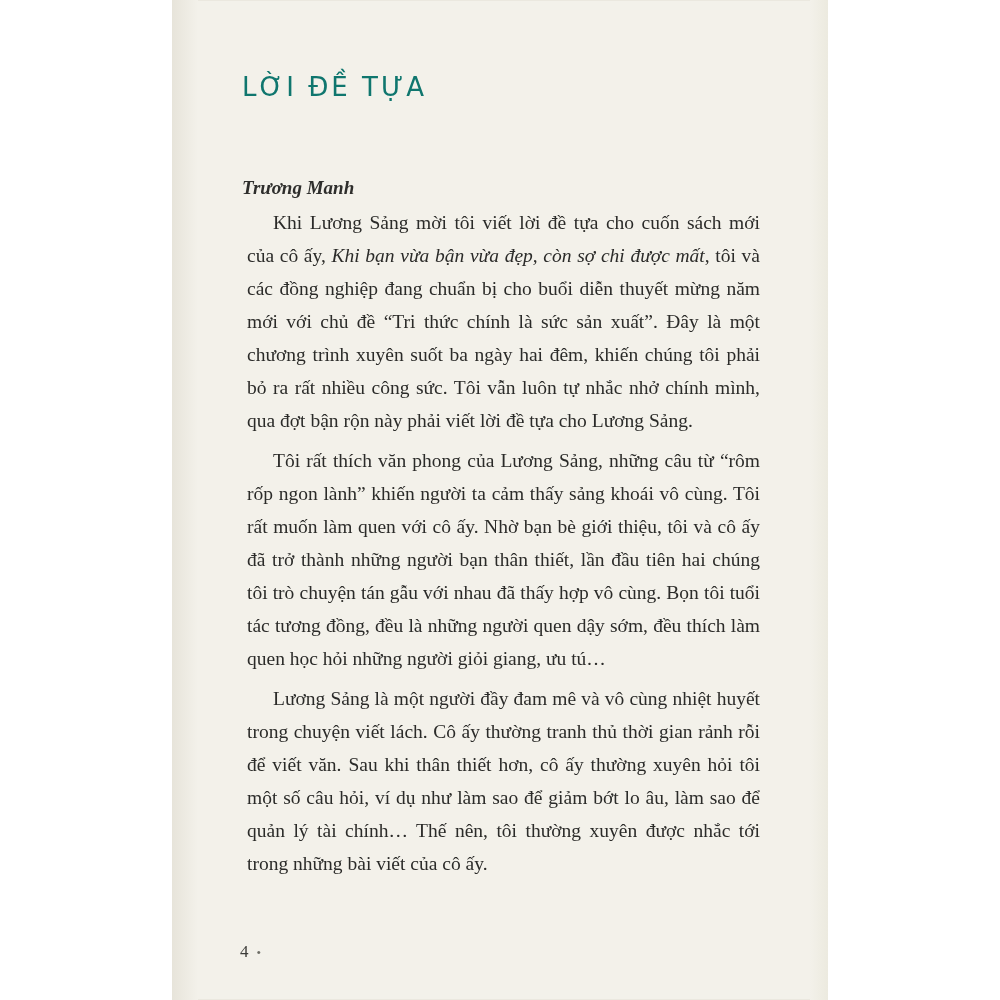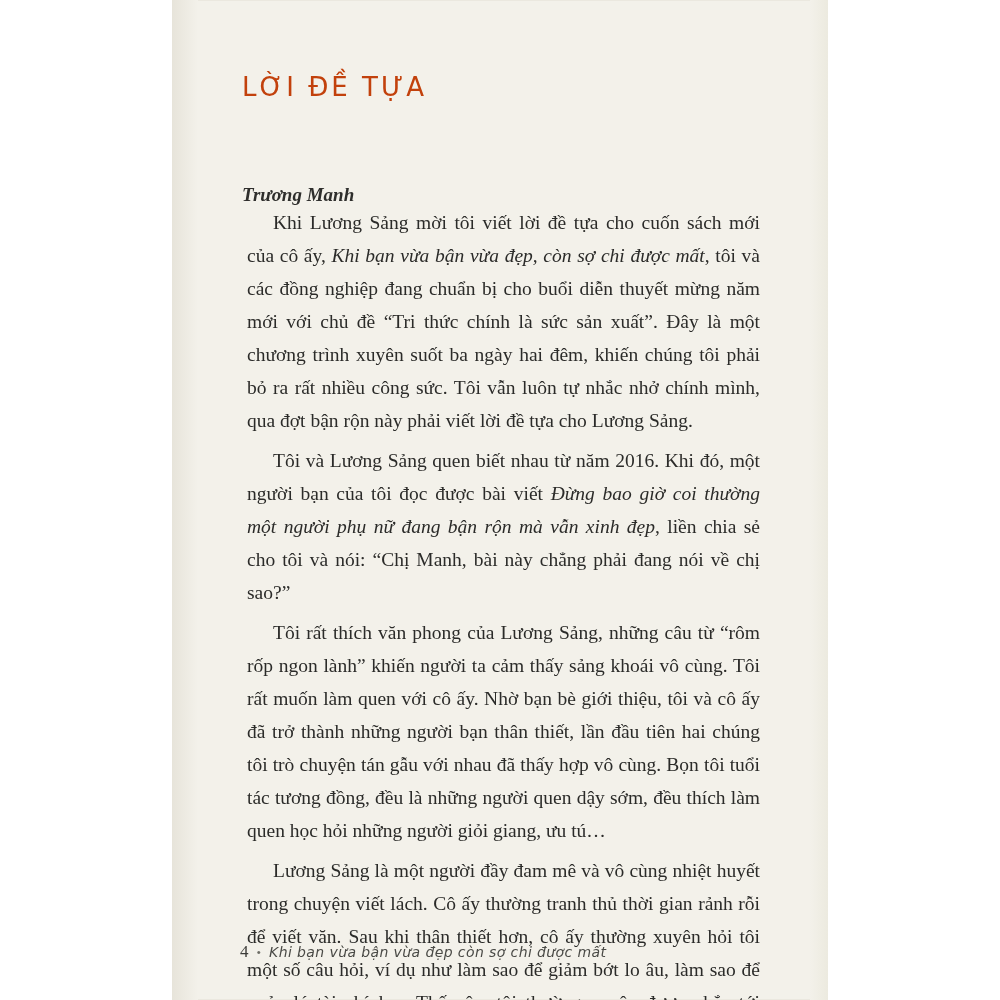--- a/index.html
+++ b/index.html
@@ -53,27 +53,27 @@
     height: 1000px;
   }
 
   .chapter-title {
     position: absolute;
     top: 72px;
     left: 2px;
     font-family: "DejaVu Sans", sans-serif;
     font-size: 26px;
     letter-spacing: 3px;
-    color: #c2410c;
+    color: #0f766e;
     font-weight: 400;
   }
 
   .byline {
     position: absolute;
-    top: 184px;
+    top: 177px;
     left: 2px;
     font-family: "Liberation Serif", serif;
     font-style: italic;
     font-weight: bold;
     font-size: 19px;
     color: #2e2e2c;
   }
 
   .body-text {
     position: absolute;
@@ -131,26 +131,24 @@
 <div class="page">
   <div class="sheet">
     <div class="content">
 
       <div class="chapter-title">LỜI ĐỀ TỰA</div>
 
       <div class="byline">Trương Manh</div>
 
       <div class="body-text">
         <p>Khi Lương Sảng mời tôi viết lời đề tựa cho cuốn sách mới của cô ấy, <i>Khi bạn vừa bận vừa đẹp, còn sợ chi được mất</i>, tôi và các đồng nghiệp đang chuẩn bị cho buổi diễn thuyết mừng năm mới với chủ đề “Tri thức chính là sức sản xuất”. Đây là một chương trình xuyên suốt ba ngày hai đêm, khiến chúng tôi phải bỏ ra rất nhiều công sức. Tôi vẫn luôn tự nhắc nhở chính mình, qua đợt bận rộn này phải viết lời đề tựa cho Lương Sảng.</p>
-        <p>Tôi và Lương Sảng quen biết nhau từ năm 2016. Khi đó, một người bạn của tôi đọc được bài viết <i>Đừng bao giờ coi thường một người phụ nữ đang bận rộn mà vẫn xinh đẹp</i>, liền chia sẻ cho tôi và nói: “Chị Manh, bài này chẳng phải đang nói về chị sao?”</p>
         <p>Tôi rất thích văn phong của Lương Sảng, những câu từ “rôm rốp ngon lành” khiến người ta cảm thấy sảng khoái vô cùng. Tôi rất muốn làm quen với cô ấy. Nhờ bạn bè giới thiệu, tôi và cô ấy đã trở thành những người bạn thân thiết, lần đầu tiên hai chúng tôi trò chuyện tán gẫu với nhau đã thấy hợp vô cùng. Bọn tôi tuổi tác tương đồng, đều là những người quen dậy sớm, đều thích làm quen học hỏi những người giỏi giang, ưu tú…</p>
         <p>Lương Sảng là một người đầy đam mê và vô cùng nhiệt huyết trong chuyện viết lách. Cô ấy thường tranh thủ thời gian rảnh rỗi để viết văn. Sau khi thân thiết hơn, cô ấy thường xuyên hỏi tôi một số câu hỏi, ví dụ như làm sao để giảm bớt lo âu, làm sao để quản lý tài chính… Thế nên, tôi thường xuyên được nhắc tới trong những bài viết của cô ấy.</p>
       </div>
 
       <div class="footer">
         <span class="folio">4</span>
         <span class="dot">•</span>
-        <span class="runhead">Khi bạn vừa bận vừa đẹp còn sợ chi được mất</span>
       </div>
 
     </div>
   </div>
 </div>
 
 </body></html>

